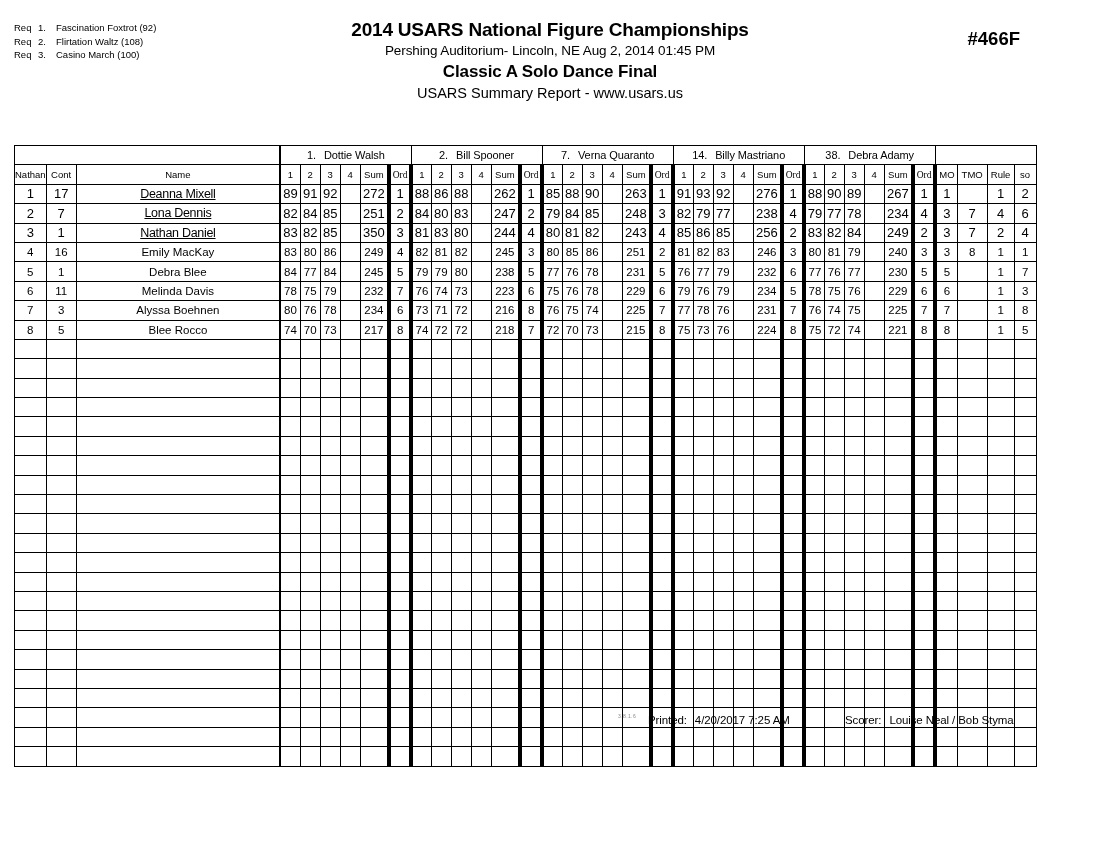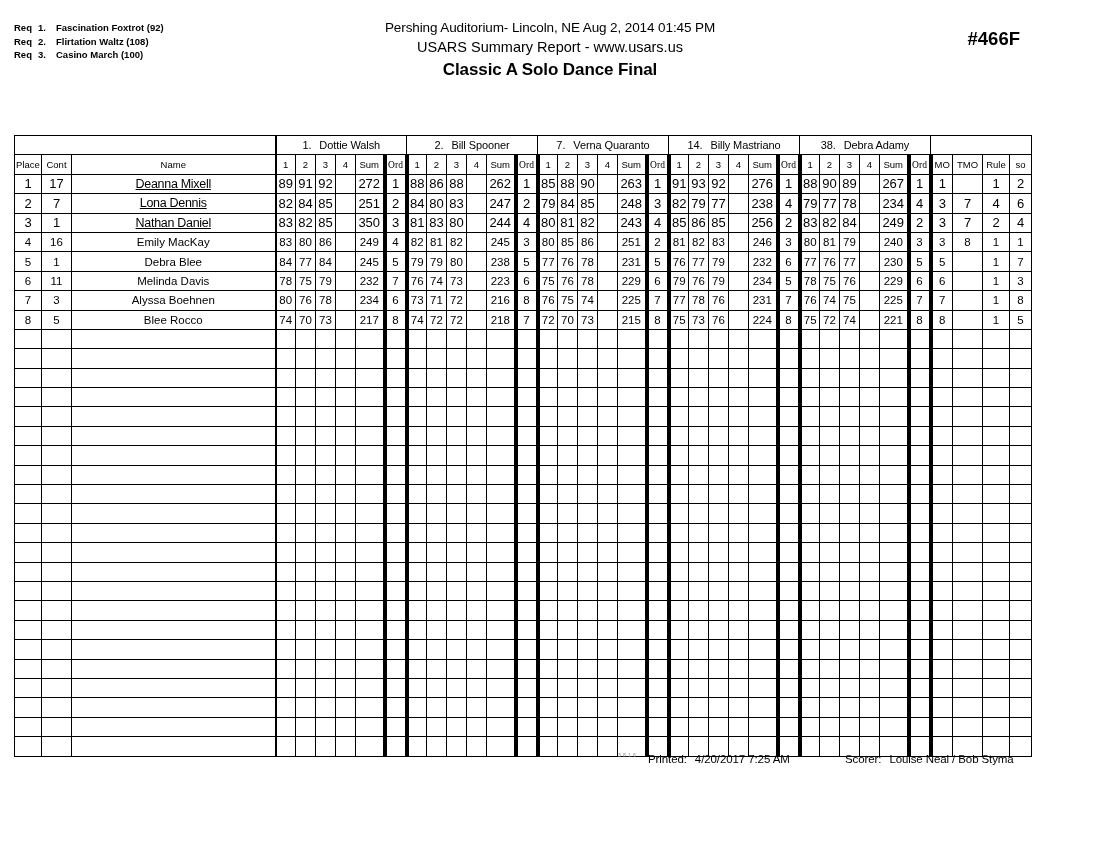--- a/index.html
+++ b/index.html
@@ -18,21 +18,21 @@
 
   
   #req-block {
     position: absolute;
     left: 14px;
     top: 21px;
     font-size: 9.5px;
     line-height: 13.5px;
     white-space: nowrap;
   }
-  #req-block .req-row { display: block; font-weight: bold; }
+  #req-block .req-row { display: block; }
   #req-block .req-lbl { display: inline-block; width: 24px; }
   #req-block .req-num { display: inline-block; width: 18px; }
   #req-block .req-name { display: inline-block; }
 
   
   #title-block {
     position: absolute;
     left: 0;
     top: 18px;
     width: 1100px;
@@ -64,21 +64,21 @@
     right: 80px;
     top: 28px;
     font-size: 18.5px;
     font-weight: bold;
   }
 
   
   #sheet {
     position: absolute;
     left: 14px;
-    top: 135px;
+    top: 145px;
     border-collapse: collapse;
     table-layout: fixed;
     font-size: 10.5px;
   }
   #sheet td, #sheet th {
     border: 1px solid #000;
     padding: 0;
     margin: 0;
     text-align: center;
     vertical-align: middle;
@@ -128,21 +128,21 @@
 
   tr.empty td { height: 19.4px; }
 
   
   .blk-left { border-left: 2px solid #000 !important; }
 
   
   #footer {
     position: absolute;
     left: 0;
-    top: 749px;
+    top: 710px;
     width: 900px;
     height: 24px;
     font-size: 11.5px;
   }
   #version-stamp {
     position: absolute;
     left: 618px;
     top: 3px;
     font-size: 5px;
     color: #888;
@@ -167,23 +167,24 @@
 </head>
 <body>
 
 <div id="req-block">
     <div class="req-row"><span class="req-lbl">Req</span><span class="req-num">1.</span><span class="req-name">Fascination Foxtrot (92)</span></div>
     <div class="req-row"><span class="req-lbl">Req</span><span class="req-num">2.</span><span class="req-name">Flirtation Waltz (108)</span></div>
     <div class="req-row"><span class="req-lbl">Req</span><span class="req-num">3.</span><span class="req-name">Casino March (100)</span></div>
   </div>
 
 <div id="title-block">
+  <div id="event-title">2014 USARS National Figure Championships</div>
   <div id="venue-line">Pershing Auditorium- Lincoln, NE  Aug 2, 2014  01:45 PM</div>
+  <div id="class-title">Classic A Solo Dance Final</div>
   <div id="report-line">USARS Summary Report - www.usars.us</div>
-  <div id="class-title">Classic A Solo Dance Final</div>
 </div>
 <div id="event-code">#466F</div>
 
 <table id="sheet">
   <colgroup id="sheet-cols">
       <col style="width: 27px;">
       <col style="width: 30px;">
       <col style="width: 204px;">
       <col style="width: 20px;">
       <col style="width: 20px;">
@@ -224,21 +225,21 @@
     <tr class="judge-band" id="row-judge-band">
         <td colspan="3" class="band-gap"></td>
         <td colspan="6" class="jname blk-left"><span>1.</span><span class="sp"></span><span>Dottie Walsh</span></td>
         <td colspan="6" class="jname"><span>2.</span><span class="sp"></span><span>Bill Spooner</span></td>
         <td colspan="6" class="jname"><span>7.</span><span class="sp"></span><span>Verna Quaranto</span></td>
         <td colspan="6" class="jname"><span>14.</span><span class="sp"></span><span>Billy Mastriano</span></td>
         <td colspan="6" class="jname"><span>38.</span><span class="sp"></span><span>Debra Adamy</span></td>
         <td colspan="4" class="band-gap"></td>
       </tr>
     <tr class="col-head" id="row-col-head">
-        <td>Place</td>
+        <td>Nathan</td>
         <td>Cont</td>
         <td class="hname">Name</td>
         <td class="blk-left">1</td>
         <td class="">2</td>
         <td class="">3</td>
         <td class="">4</td>
         <td class="">Sum</td>
         <td class="ord">Ord</td>
         <td class="">1</td>
         <td class="">2</td>

